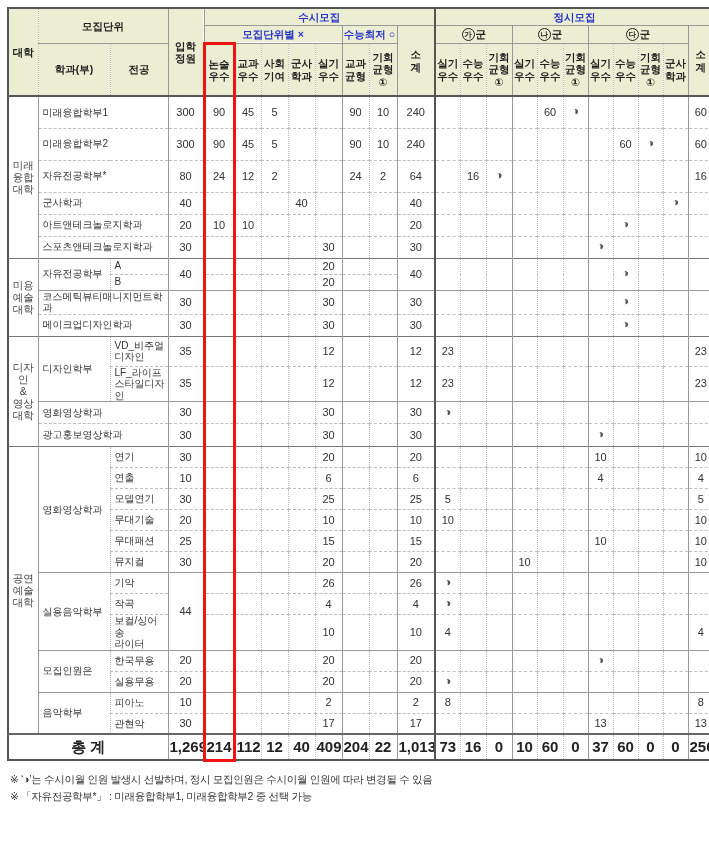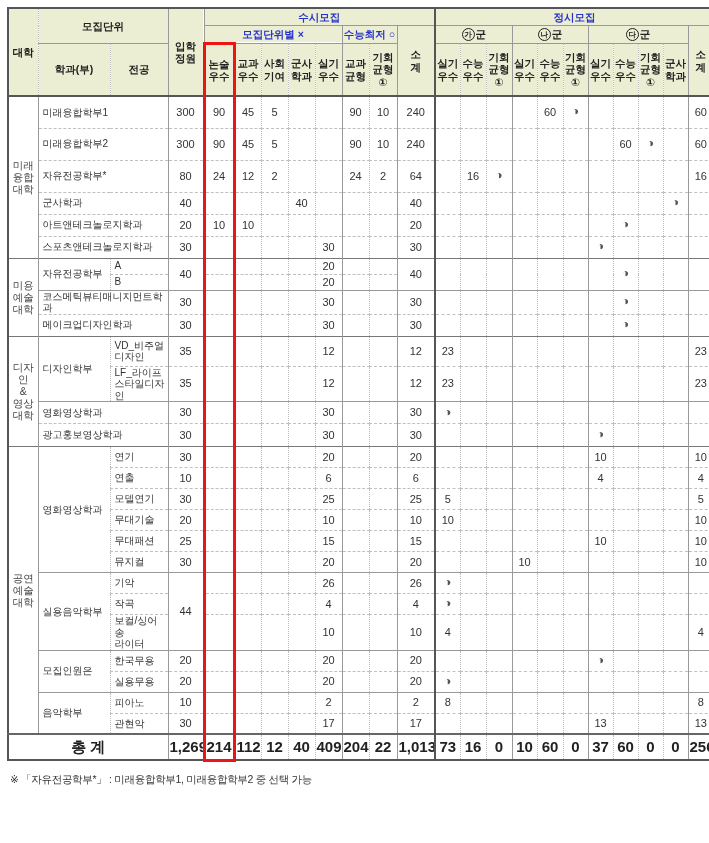--- a/index.html
+++ b/index.html
@@ -780,16 +780,17 @@
           <td class="num sl">37</td>
           <td class="num">60</td>
           <td class="num">0</td>
           <td class="num">0</td>
           <td class="num sl">256</td>
         </tr>
       </tbody>
   </table>
 
   <div class="notes">
+    <div>※ ‘◑’는 수시이월 인원 발생시 선발하며, 정시 모집인원은 수시이월 인원에 따라 변경될 수 있음</div>
     <div>※ 「자유전공학부*」 : 미래융합학부1, 미래융합학부2 중 선택 가능</div>
 
   </div>
 </div>
 
 </body></html>

